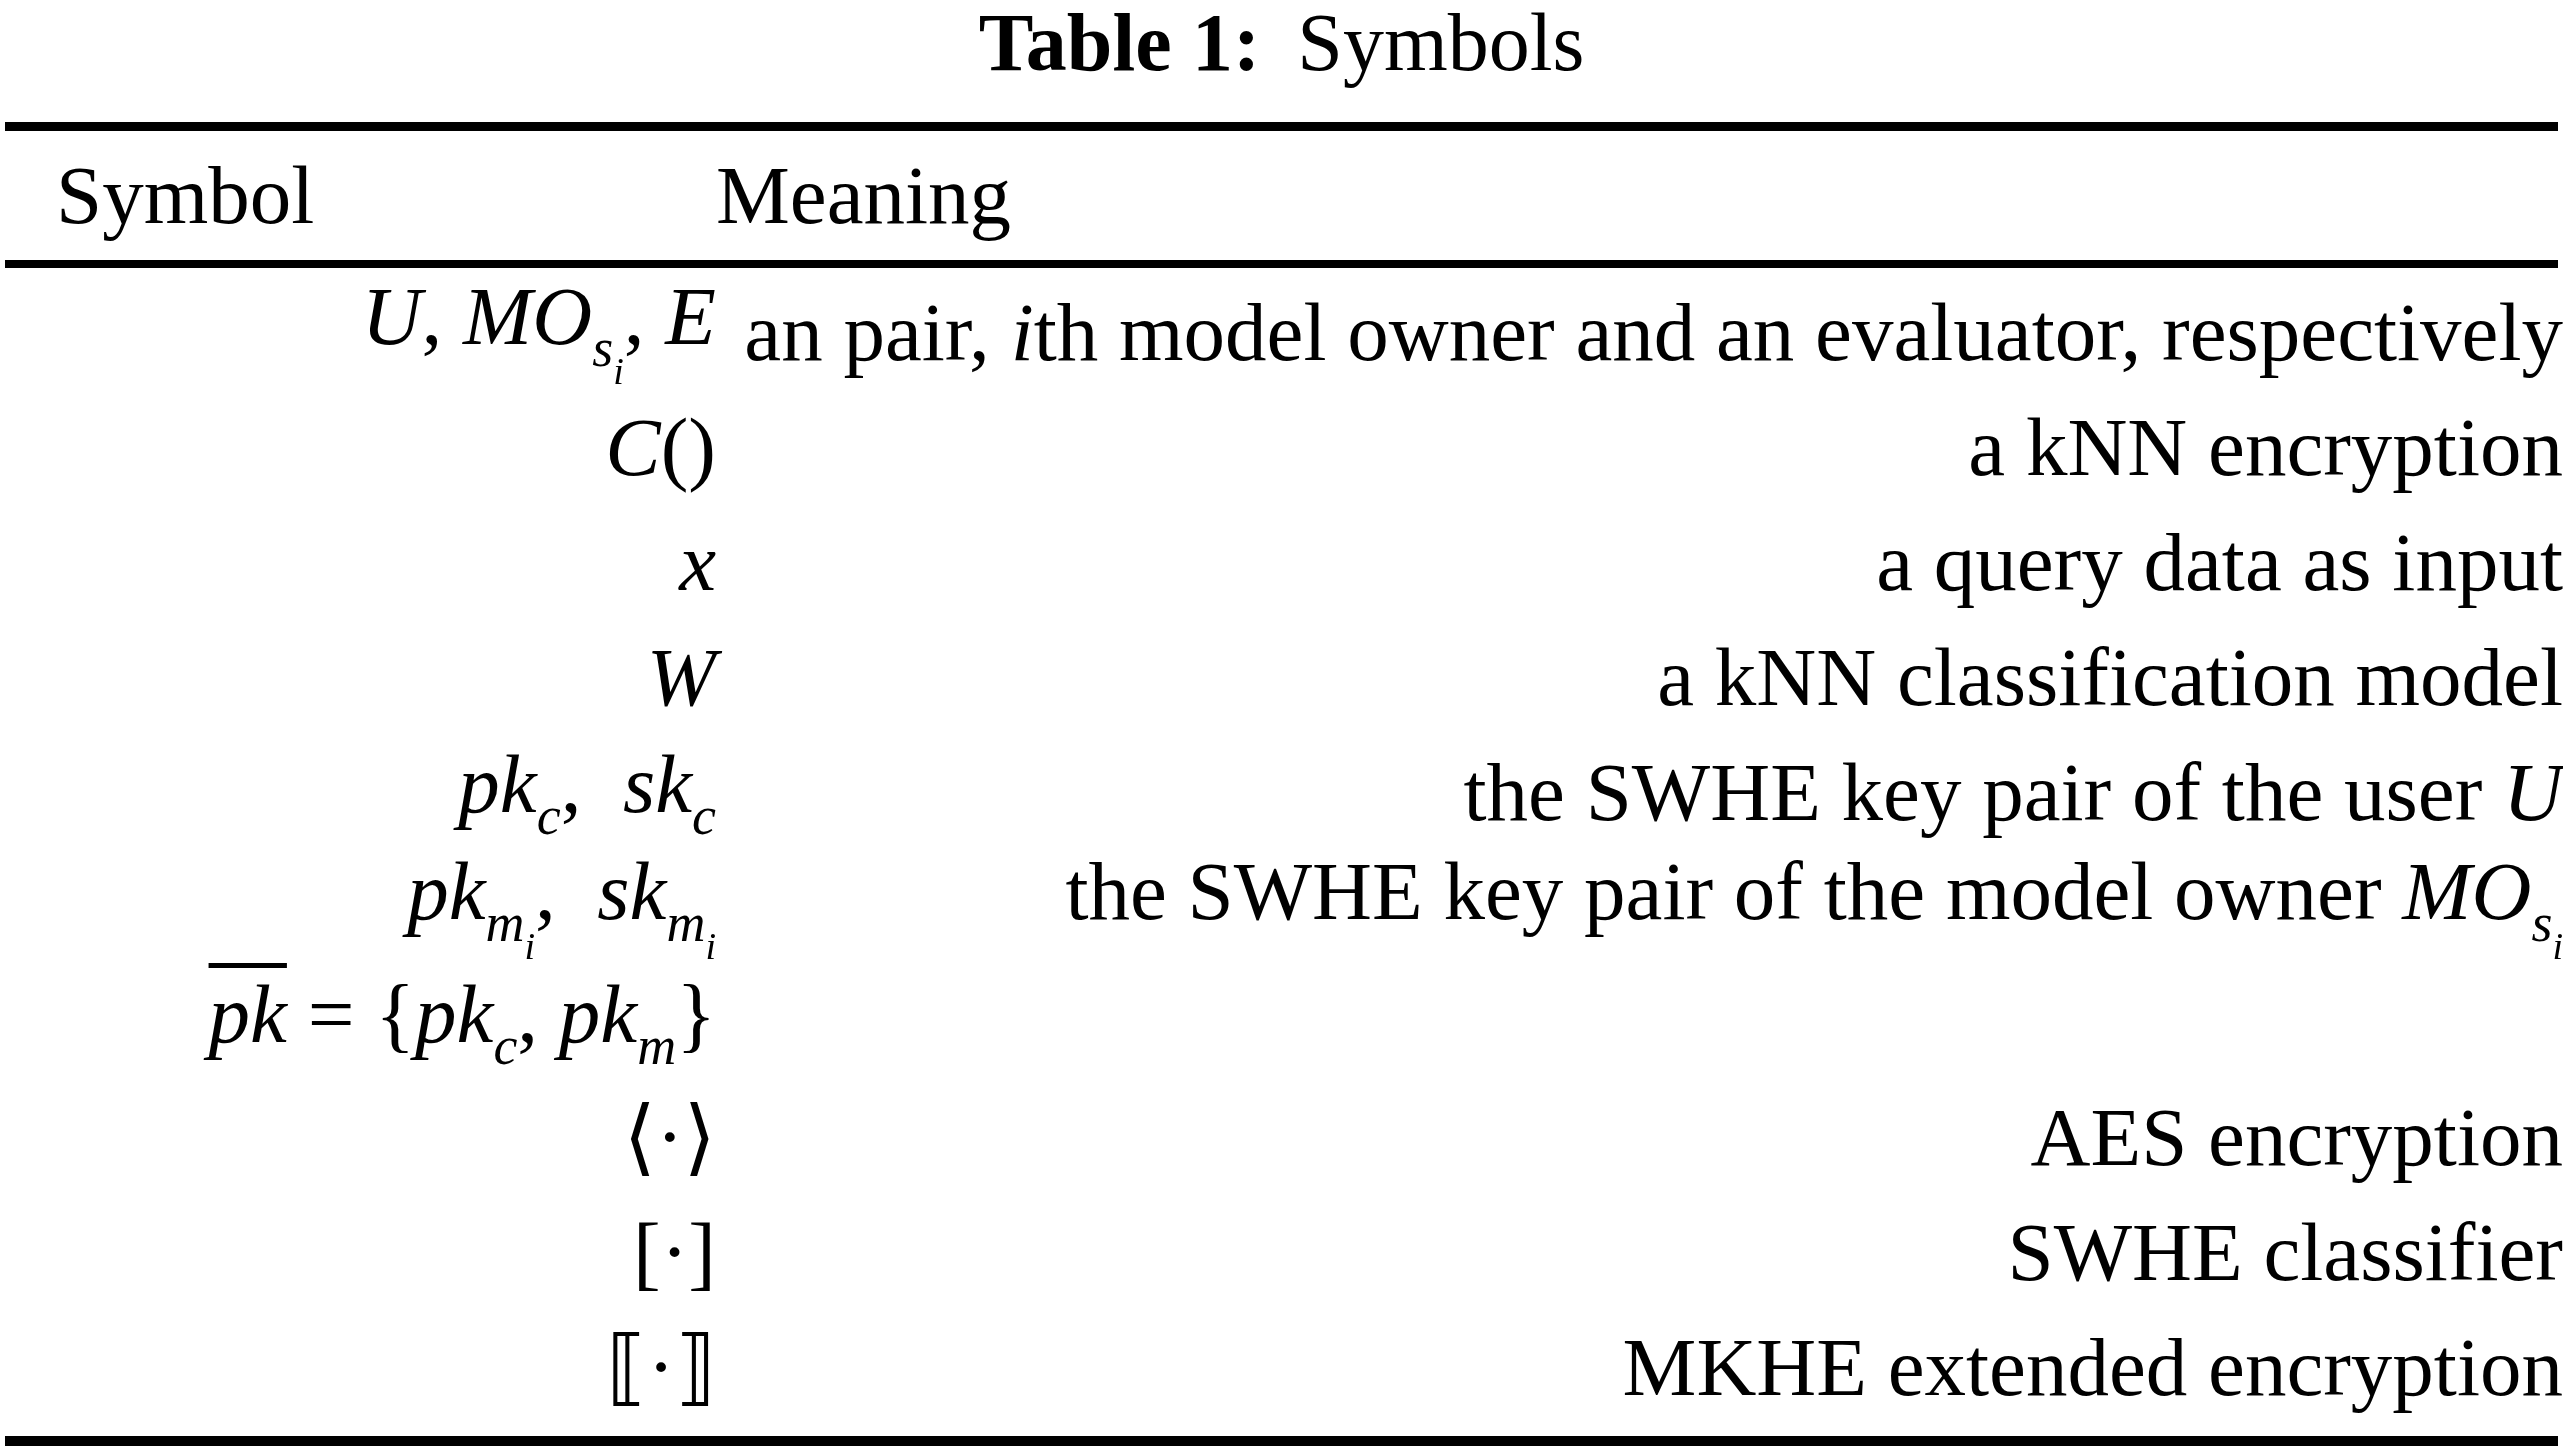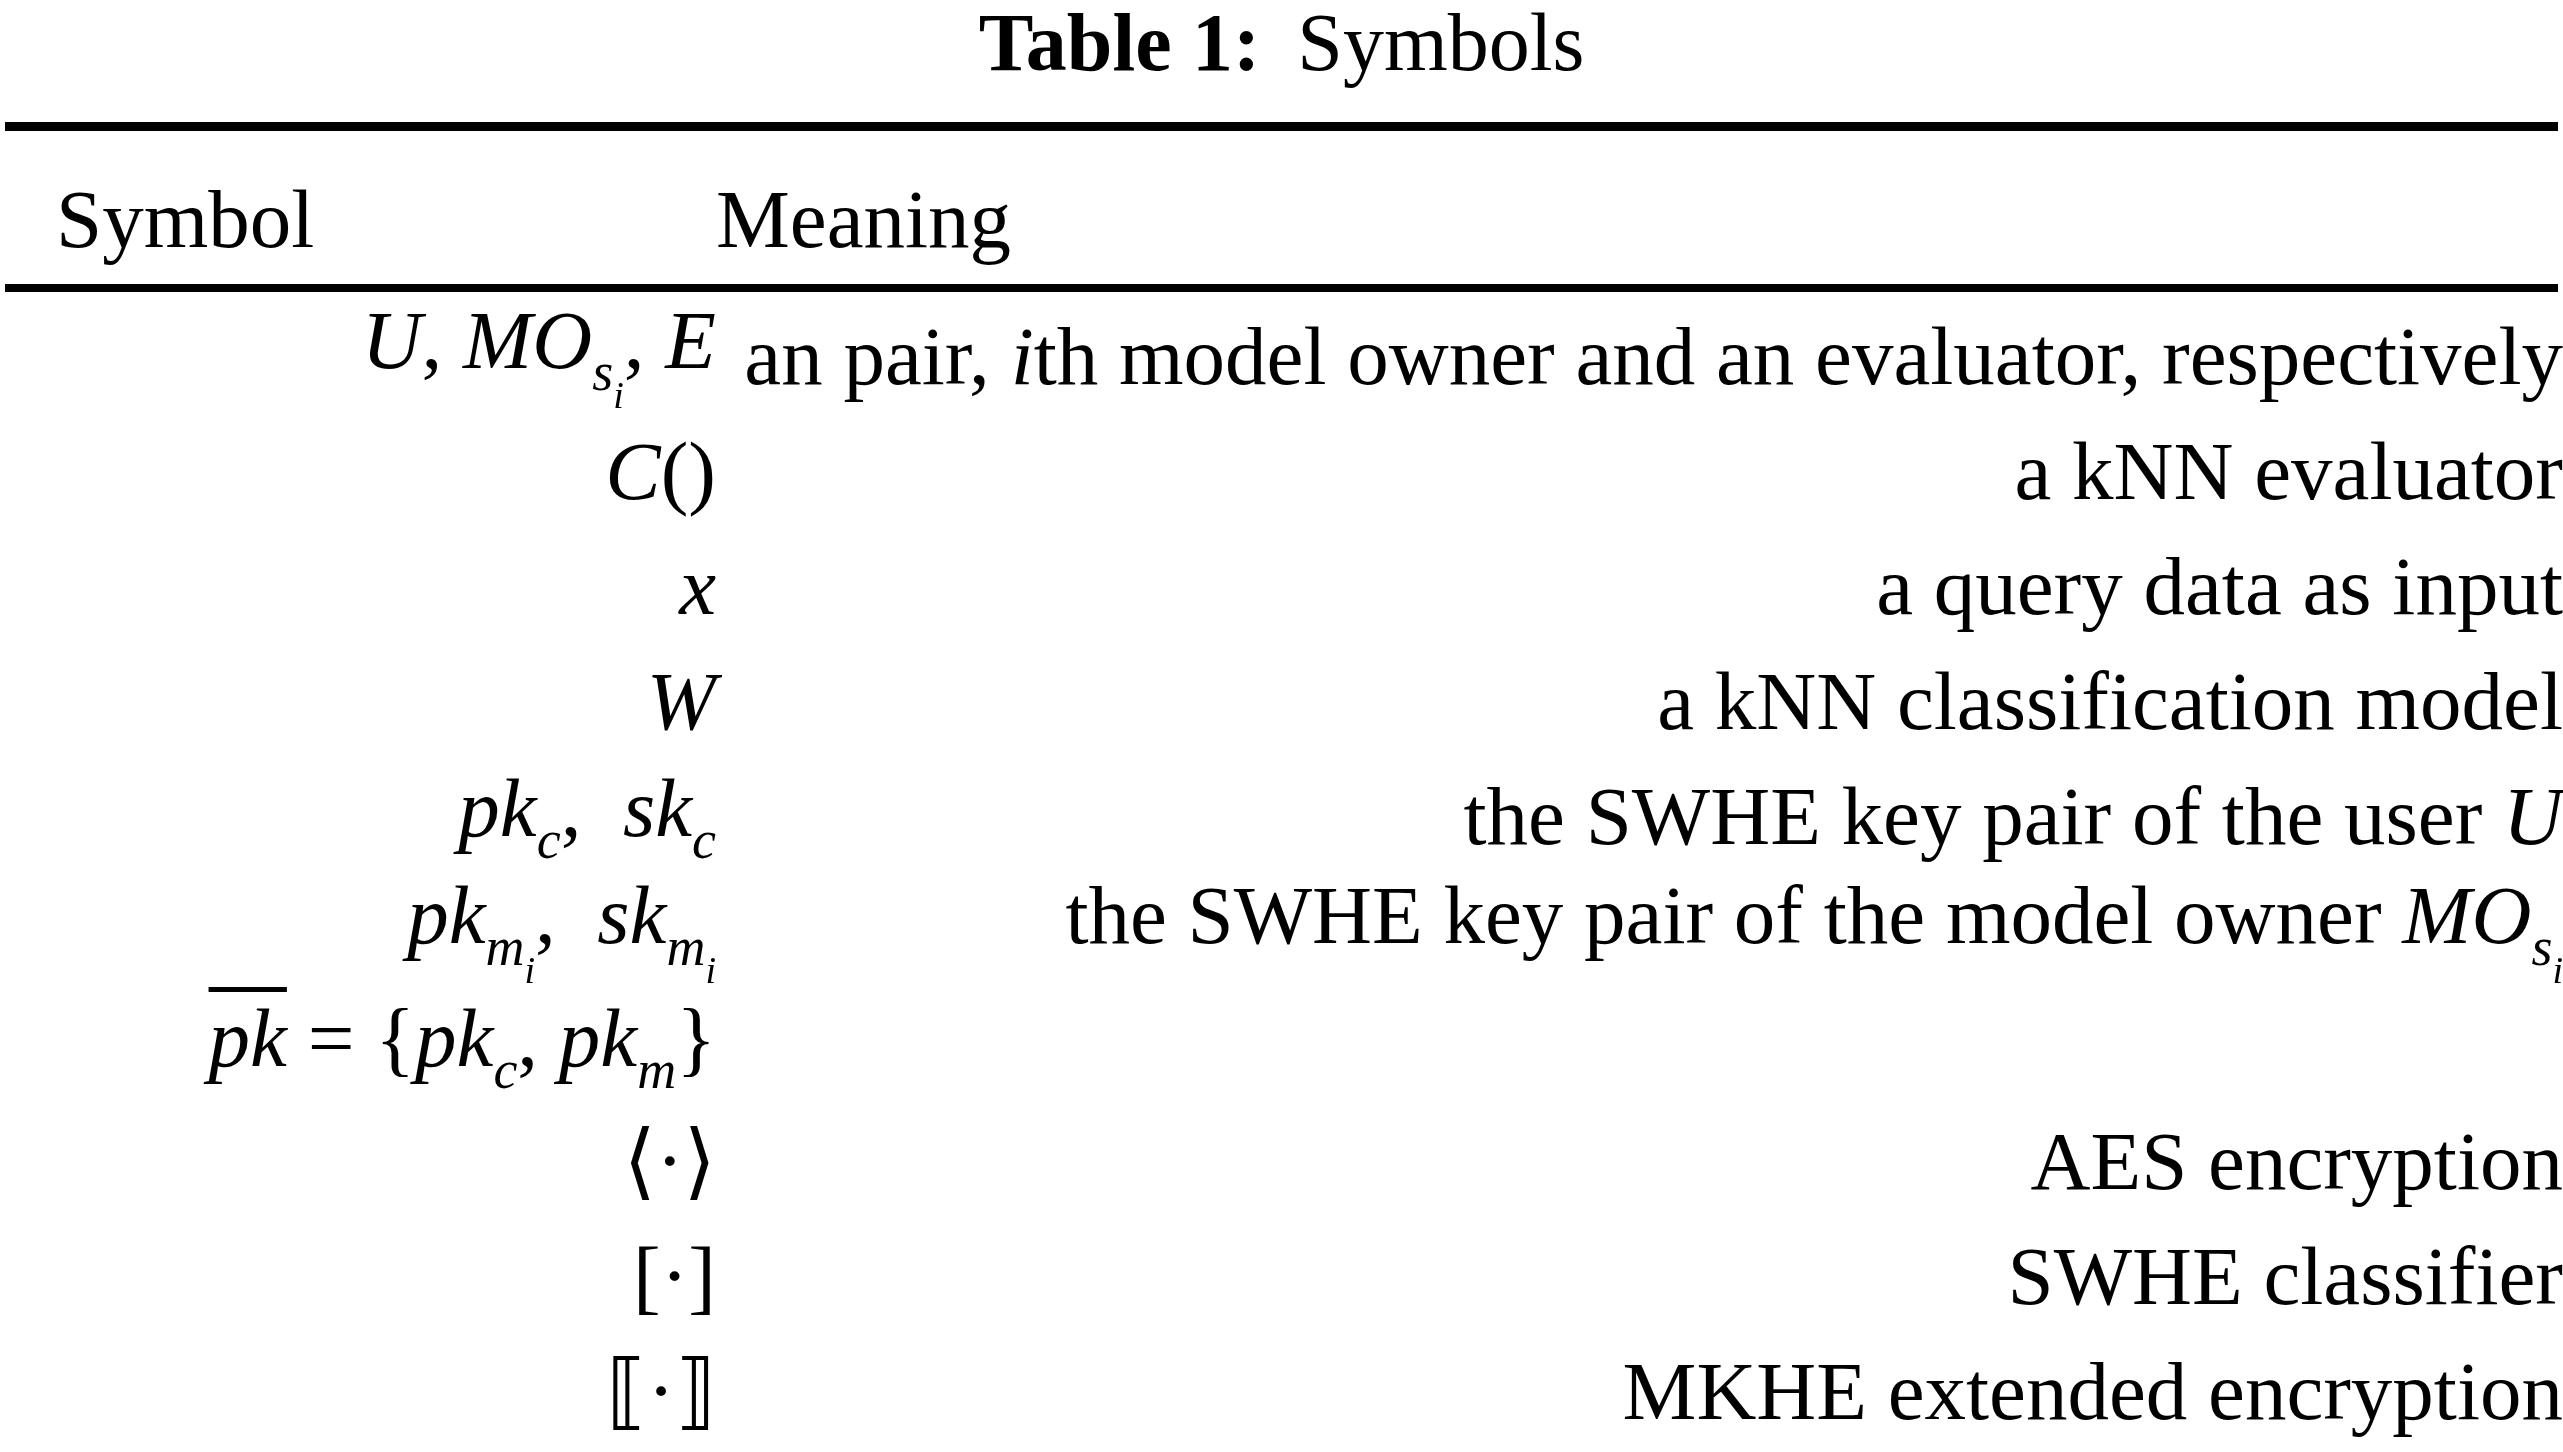--- a/index.html
+++ b/index.html
@@ -28,21 +28,21 @@
   }
   .rule-top    { height: 8.6px; margin-top: 36px; }
   .rule-mid    { height: 8.6px; }
   .rule-bottom { height: 10.3px; margin-top: 10.3px; }
 
   .row {
     display: grid;
     grid-template-columns: 716px 1fr;
     align-items: center;
   }
-  .header-row { height: 129px; margin-top: 24px; }
+  .header-row { height: 129px; }
   .body-row   { height: 115px; text-align: right; }
 
   .cell {
     white-space: pre;
     font-size: 83px;
     line-height: 1;
   }
   .sym { padding-left: 56px; }
 
   .it { font-style: italic; }
@@ -73,21 +73,21 @@
   <div class="rule rule-mid"></div>
 
   <div class="tbody" id="tbody">
   <div class="row body-row">
     <div class="cell sym"><span class="it">U</span><span>, </span><span class="it">MO</span><span class="it v-sub">s</span><span class="it v-subsub">i</span><span>, </span><span class="it">E</span></div>
     <div class="cell mean"><span>an pair, </span><span class="it">i</span><span>th model owner and an evaluator, respectively</span></div>
   </div>
 
   <div class="row body-row">
     <div class="cell sym"><span class="it">C</span><span>()</span></div>
-    <div class="cell mean"><span>a kNN evaluator</span></div>
+    <div class="cell mean"><span>a kNN encryption</span></div>
   </div>
 
   <div class="row body-row">
     <div class="cell sym"><span class="it">x</span></div>
     <div class="cell mean"><span>a query data as input</span></div>
   </div>
 
   <div class="row body-row">
     <div class="cell sym"><span class="it">W</span></div>
     <div class="cell mean"><span>a kNN classification model</span></div>

